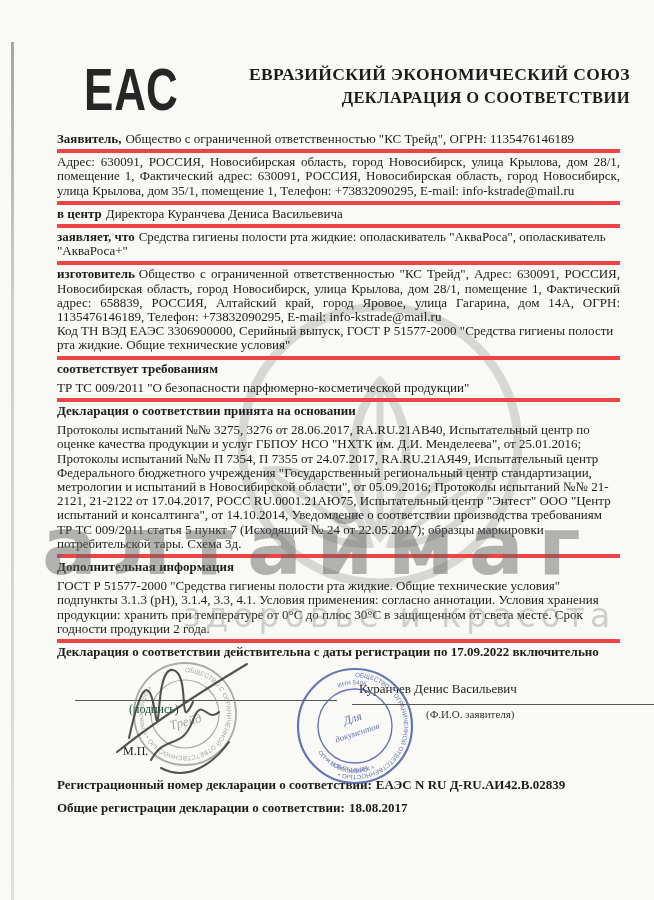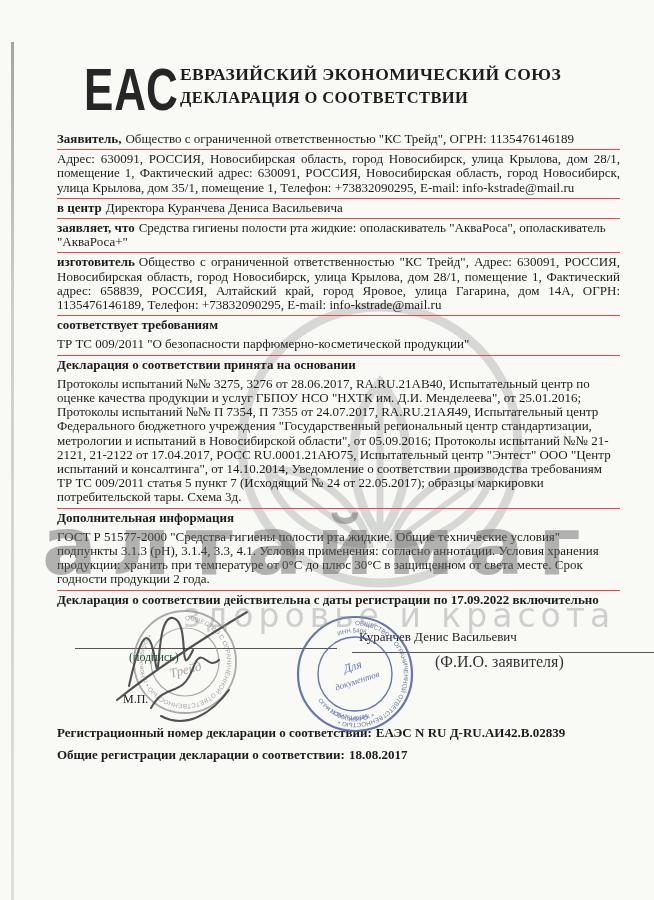--- a/index.html
+++ b/index.html
@@ -9,39 +9,39 @@
     font-family:"Liberation Serif","DejaVu Serif",serif;
     color:#1c1c1c;
   }
   .scan-edge{position:absolute;left:11px;top:42px;width:3px;height:858px;
     background:linear-gradient(#8f8f8c,#c2c2bf 30%,#d8d8d4);opacity:.8;}
   
   .eac-logo{position:absolute;left:84px;top:56px;width:90px;height:70px;
     font-family:"Liberation Sans","DejaVu Sans",sans-serif;font-weight:900;
     font-size:44px;letter-spacing:1px;color:#262626;
     transform:scale(1.0,1.35);transform-origin:top left;}
-  .titles{position:absolute;left:180px;top:64px;width:450px;text-align:left;}
+  .titles{position:absolute;left:180px;top:64px;width:450px;text-align:right;}
   .title1{font-weight:bold;font-size:17.5px;letter-spacing:.4px;}
   .title2{font-weight:bold;font-size:16.5px;margin-top:3px;letter-spacing:.4px;}
   
   .body{position:absolute;left:57px;top:130px;width:563px;
     font-size:13px;line-height:14.2px;z-index:1;}
   .row{padding:2px 0 3px 0;}
-  .bb{border-bottom:1px solid #ef4444;}
+  .bb{border-bottom:4px solid #ef4444;}
   .just{text-align:justify;}
   .row b{margin-right:4px;}
   .hdr{font-weight:bold;}
   
   .sig-zone{position:relative;height:112px;}
   .sig-line{position:absolute;left:18px;top:38px;width:262px;border-top:1.5px solid #555;}
   .sign-label{position:absolute;left:72px;top:40px;font-size:12px;color:#14532d;}
   .mp-label{position:absolute;left:66px;top:82px;font-size:12px;}
   .fio-name{position:absolute;left:302px;top:20px;font-size:13px;}
   .fio-line{position:absolute;left:295px;top:42px;width:326px;border-top:1.5px solid #555;}
-  .fio-label{position:absolute;left:378px;top:45px;font-size:16px;color:#333;}
+  .fio-label{position:absolute;left:369px;top:45px;font-size:11px;color:#333;}
   .stamp-gray{position:absolute;left:38px;top:-22px;z-index:3;}
   .stamp-blue{position:absolute;left:228px;top:-4px;z-index:3;}
   .footer-row{padding:4px 0;font-weight:bold;font-size:13px;}
   .footer-row .val{margin-left:4px;}
   
   .wm-flower{position:absolute;left:218px;top:290px;z-index:0;pointer-events:none;}
   .wm-brand{position:absolute;left:42px;top:500px;width:600px;z-index:4;
     font-family:"DejaVu Sans","Liberation Sans",sans-serif;font-weight:bold;
     font-size:80px;letter-spacing:14px;color:rgba(98,98,98,.48);
     transform:scaleX(1.02);transform-origin:left top;pointer-events:none;white-space:nowrap;}
@@ -92,20 +92,21 @@
     <div class="row bb">
       <b>в центр</b><span>Директора Куранчева Дениса Васильевича</span>
     </div>
     <div class="row bb">
       <b>заявляет, что</b><span>Средства гигиены полости рта жидкие: ополаскиватель "АкваРоса", ополаскиватель "АкваРоса+"</span>
     </div>
     <div class="row bb">
       <div class="just">
         <b>изготовитель</b><span>Общество с ограниченной ответственностью "КС Трейд", Адрес: 630091, РОССИЯ, Новосибирская область, город Новосибирск, улица Крылова, дом 28/1, помещение 1, Фактический адрес: 658839, РОССИЯ, Алтайский край, город Яровое, улица Гагарина, дом 14А, ОГРН: 1135476146189, Телефон: +73832090295, E-mail: info-kstrade@mail.ru</span>
       </div>
+      <div>Код ТН ВЭД ЕАЭС 3306900000, Серийный выпуск, ГОСТ Р 51577-2000 "Средства гигиены полости рта жидкие. Общие технические условия"</div>
     </div>
     <div class="row hdr">соответствует требованиям</div>
     <div class="row bb">ТР ТС 009/2011 "О безопасности парфюмерно-косметической продукции"</div>
     <div class="row hdr">Декларация о соответствии принята на основании</div>
     <div class="row bb">Протоколы испытаний №№ 3275, 3276 от 28.06.2017, RA.RU.21АВ40, Испытательный центр по оценке качества продукции и услуг ГБПОУ НСО "НХТК им. Д.И. Менделеева", от 25.01.2016; Протоколы испытаний №№ П 7354, П 7355 от 24.07.2017, RA.RU.21АЯ49, Испытательный центр Федерального бюджетного учреждения "Государственный региональный центр стандартизации, метрологии и испытаний в Новосибирской области", от 05.09.2016; Протоколы испытаний №№ 21-2121, 21-2122 от 17.04.2017, РОСС RU.0001.21АЮ75, Испытательный центр "Энтест" ООО "Центр испытаний и консалтинга", от 14.10.2014, Уведомление о соответствии производства требованиям ТР ТС 009/2011 статья 5 пункт 7 (Исходящий № 24 от 22.05.2017); образцы маркировки потребительской тары. Схема 3д.</div>
     <div class="row hdr">Дополнительная информация</div>
     <div class="row bb">ГОСТ Р 51577-2000 "Средства гигиены полости рта жидкие. Общие технические условия" подпункты 3.1.3 (рН), 3.1.4, 3.3, 4.1. Условия применения: согласно аннотации. Условия хранения продукции: хранить при температуре от 0°С до плюс 30°С в защищенном от света месте. Срок годности продукции 2 года.</div>
     <div class="row hdr just">Декларация о соответствии действительна с даты регистрации по 17.09.2022 включительно</div>
 
     <div class="sig-zone">

